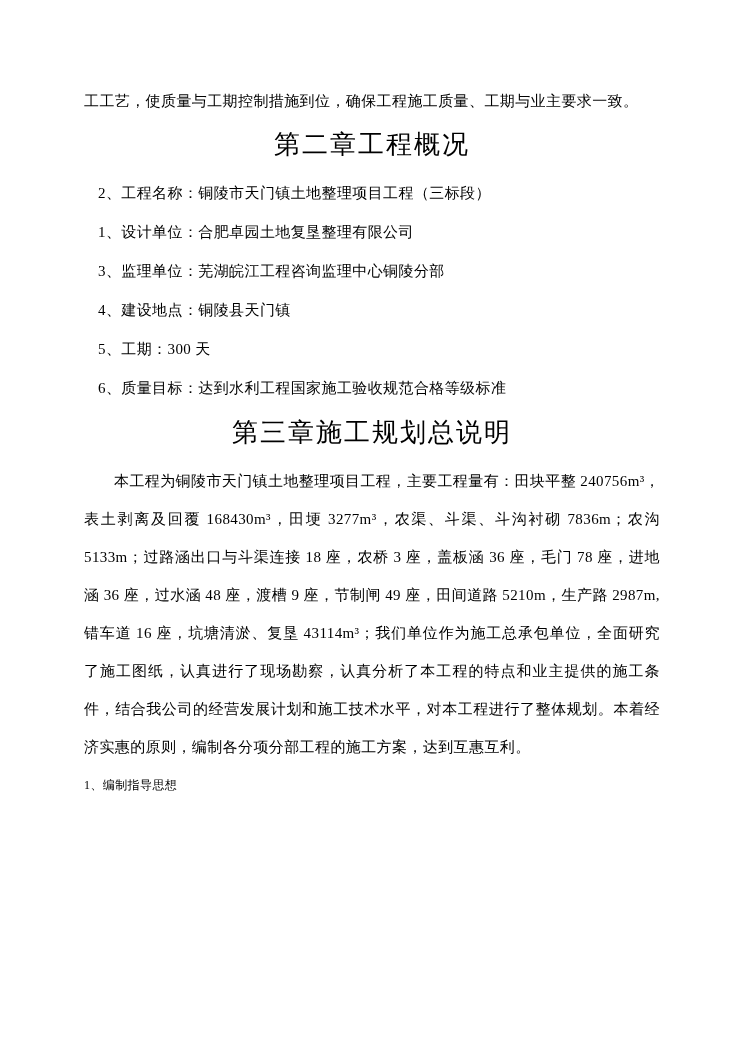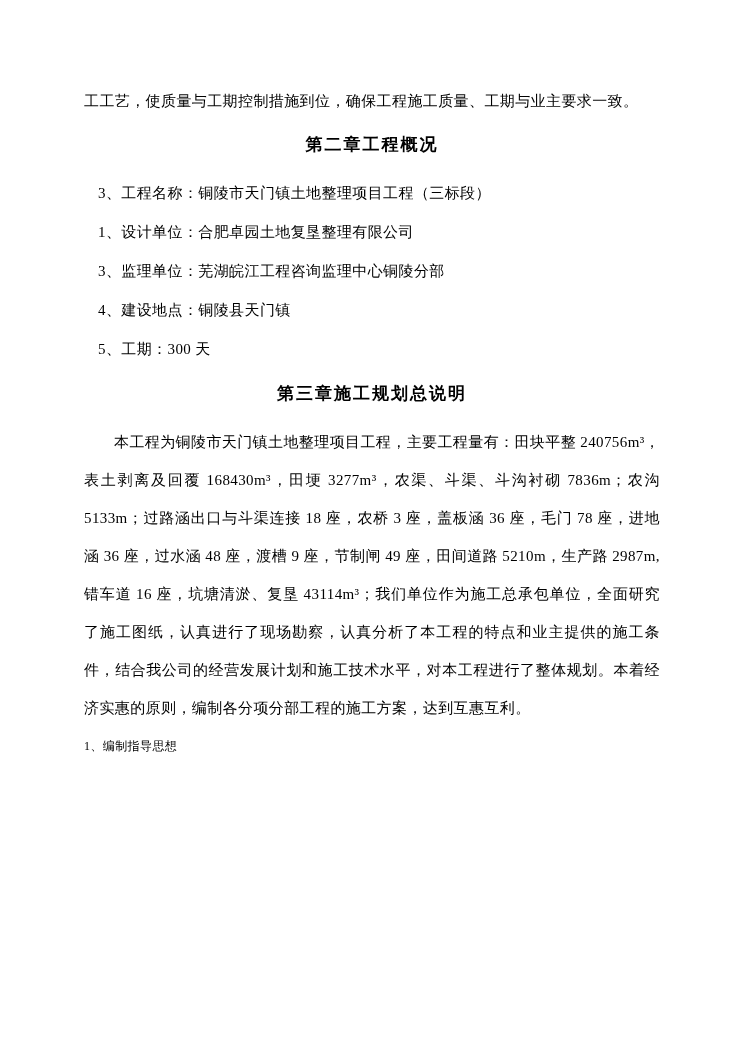--- a/index.html
+++ b/index.html
@@ -18,22 +18,22 @@
     padding: 82px 84px 40px 84px;
   }
   .body-text {
     font-size: 15px;
     line-height: 38px;
     text-align: justify;
     letter-spacing: 0.4px;
   }
   .indented { text-indent: 2em; }
   .chapter-title {
-    font-size: 17px;
-    font-weight: 700;
+    font-size: 26px;
+    font-weight: 400;
     text-align: center;
     letter-spacing: 2px;
     line-height: 34px;
     margin-top: 8px;
     margin-bottom: 12px;
   }
   .item-list { margin-bottom: 2px; }
   .list-item {
     font-size: 15px;
     line-height: 39px;
@@ -50,25 +50,26 @@
 </head>
 <body>
 
 <div class="page">
 
   <p class="body-text">工工艺，使质量与工期控制措施到位，确保工程施工质量、工期与业主要求一致。</p>
 
   <h2 class="chapter-title">第二章工程概况</h2>
 
   <div class="item-list">
-    <p class="list-item">3、工程名称：铜陵市天门镇土地整理项目工程（三标段）</p>
+    <p class="list-item">2、工程名称：铜陵市天门镇土地整理项目工程（三标段）</p>
     <p class="list-item">1、设计单位：合肥卓园土地复垦整理有限公司</p>
     <p class="list-item">3、监理单位：芜湖皖江工程咨询监理中心铜陵分部</p>
     <p class="list-item">4、建设地点：铜陵县天门镇</p>
     <p class="list-item">5、工期：300 天</p>
+    <p class="list-item">6、质量目标：达到水利工程国家施工验收规范合格等级标准</p>
   </div>
 
   <h2 class="chapter-title">第三章施工规划总说明</h2>
 
   <p class="body-text indented">本工程为铜陵市天门镇土地整理项目工程，主要工程量有：田块平整 240756m³，表土剥离及回覆 168430m³，田埂 3277m³，农渠、斗渠、斗沟衬砌 7836m；农沟 5133m；过路涵出口与斗渠连接 18 座，农桥 3 座，盖板涵 36 座，毛门 78 座，进地涵 36 座，过水涵 48 座，渡槽 9 座，节制闸 49 座，田间道路 5210m，生产路 2987m,错车道 16 座，坑塘清淤、复垦 43114m³；我们单位作为施工总承包单位，全面研究了施工图纸，认真进行了现场勘察，认真分析了本工程的特点和业主提供的施工条件，结合我公司的经营发展计划和施工技术水平，对本工程进行了整体规划。本着经济实惠的原则，编制各分项分部工程的施工方案，达到互惠互利。</p>
 
   <p class="subheading">1、编制指导思想</p>
 
 
 </div>

